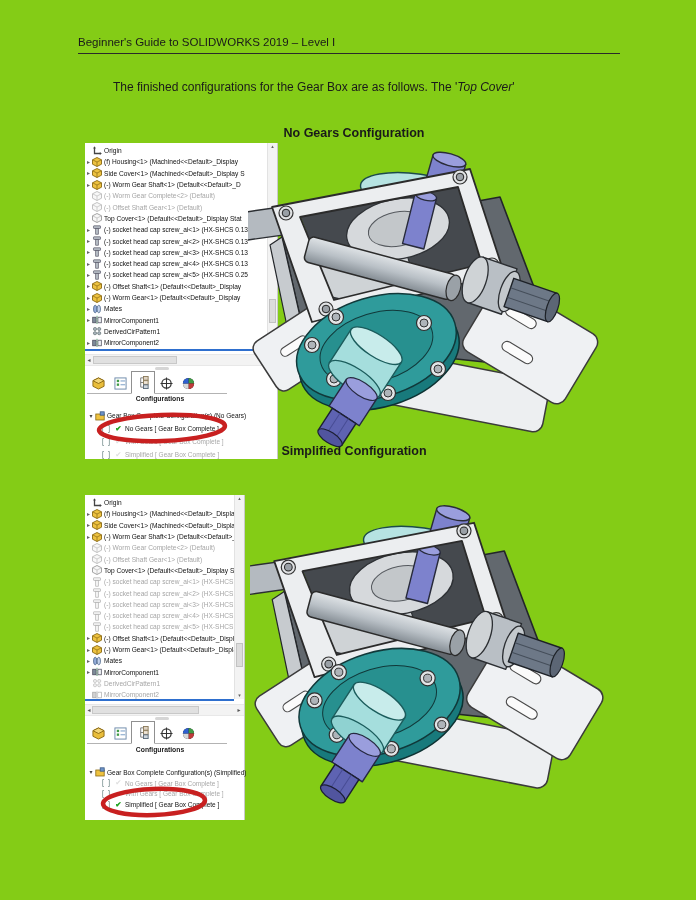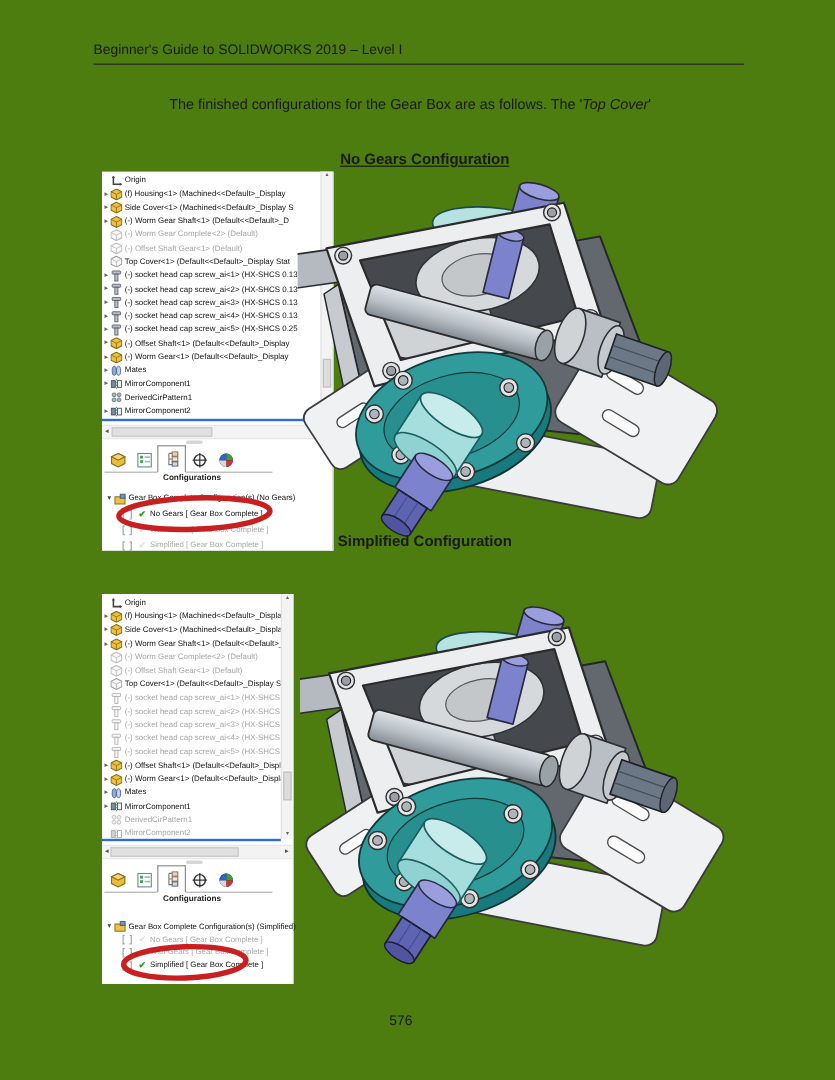--- a/index.html
+++ b/index.html
@@ -1,24 +1,24 @@
 <!DOCTYPE html>
 <html><head>
 <meta charset="utf-8">
 <style>
   html,body{margin:0;padding:0;background:#ffffff;}
-  .page{position:relative;width:696px;height:900px;background:#4d7c0f;overflow:hidden;
+  .page{position:relative;width:696px;height:900px;background:#84cc16;overflow:hidden;
         font-family:"Liberation Sans", sans-serif;color:#1a1a1a;}
   
   .running-head{position:absolute;left:78px;top:36px;width:542px;font-size:11.5px;
         padding-bottom:5px;border-bottom:1.5px solid #2a2a2a;}
-  .intro{position:absolute;left:78px;top:80px;width:548px;font-size:12px;line-height:15px;margin-left:28px;}
+  .intro{position:absolute;left:78px;top:80px;width:548px;font-size:12px;line-height:15px;}
   .intro .indent{display:inline-block;width:35px;}
   .sec-title{position:absolute;left:78px;width:552px;text-align:center;font-weight:bold;font-size:12.5px;}
-  #title1{top:126px;text-decoration:underline;}
+  #title1{top:126px;}
   #title2{top:444px;}
   .page-number{position:absolute;left:78px;top:845px;width:512px;text-align:center;font-size:11.5px;}
   
   .sw-panel{position:absolute;background:#fff;border-right:1px solid #c9c9c9;}
   #panel1{left:85px;top:143px;width:192px;height:316px;}
   #panel2{left:85px;top:495px;width:159px;height:325px;}
   .tree{position:absolute;left:0;top:2px;right:10px;overflow:hidden;}
   .trow{display:flex;align-items:center;height:11.3px;}
   .arr{width:7px;flex:0 0 7px;text-align:center;font-size:6px;color:#666;line-height:1;}
   .ticon{width:10px;height:10px;flex:0 0 10px;margin-right:2px;}
@@ -768,14 +768,13 @@
       <use href="#gearbox"></use>
     </svg>
   </div>
 
   <div class="render" id="render2">
     <svg viewBox="0 0 436 312">
         <use href="#gearbox"></use>
       </svg>
   </div>
 
-  <div class="page-number">576</div>
 </div>
 
 </body></html>

